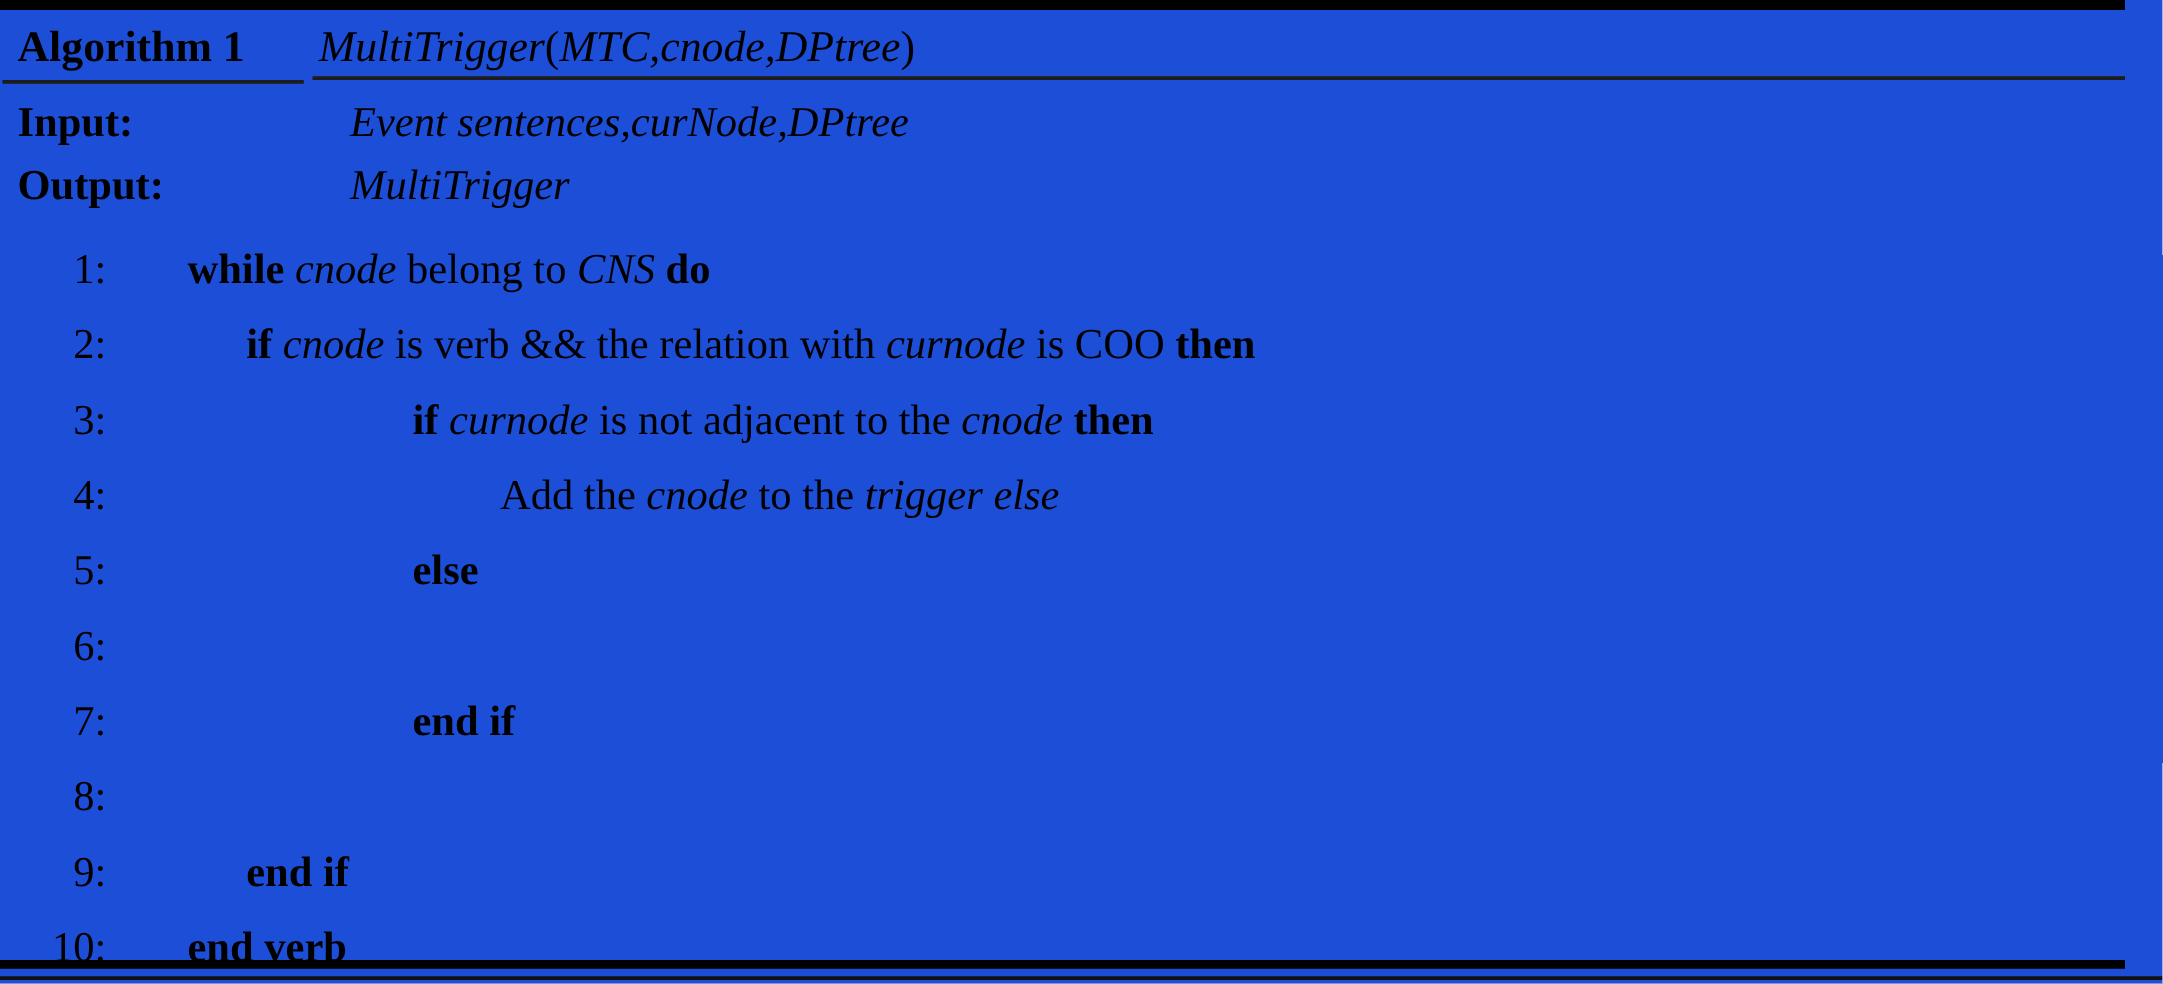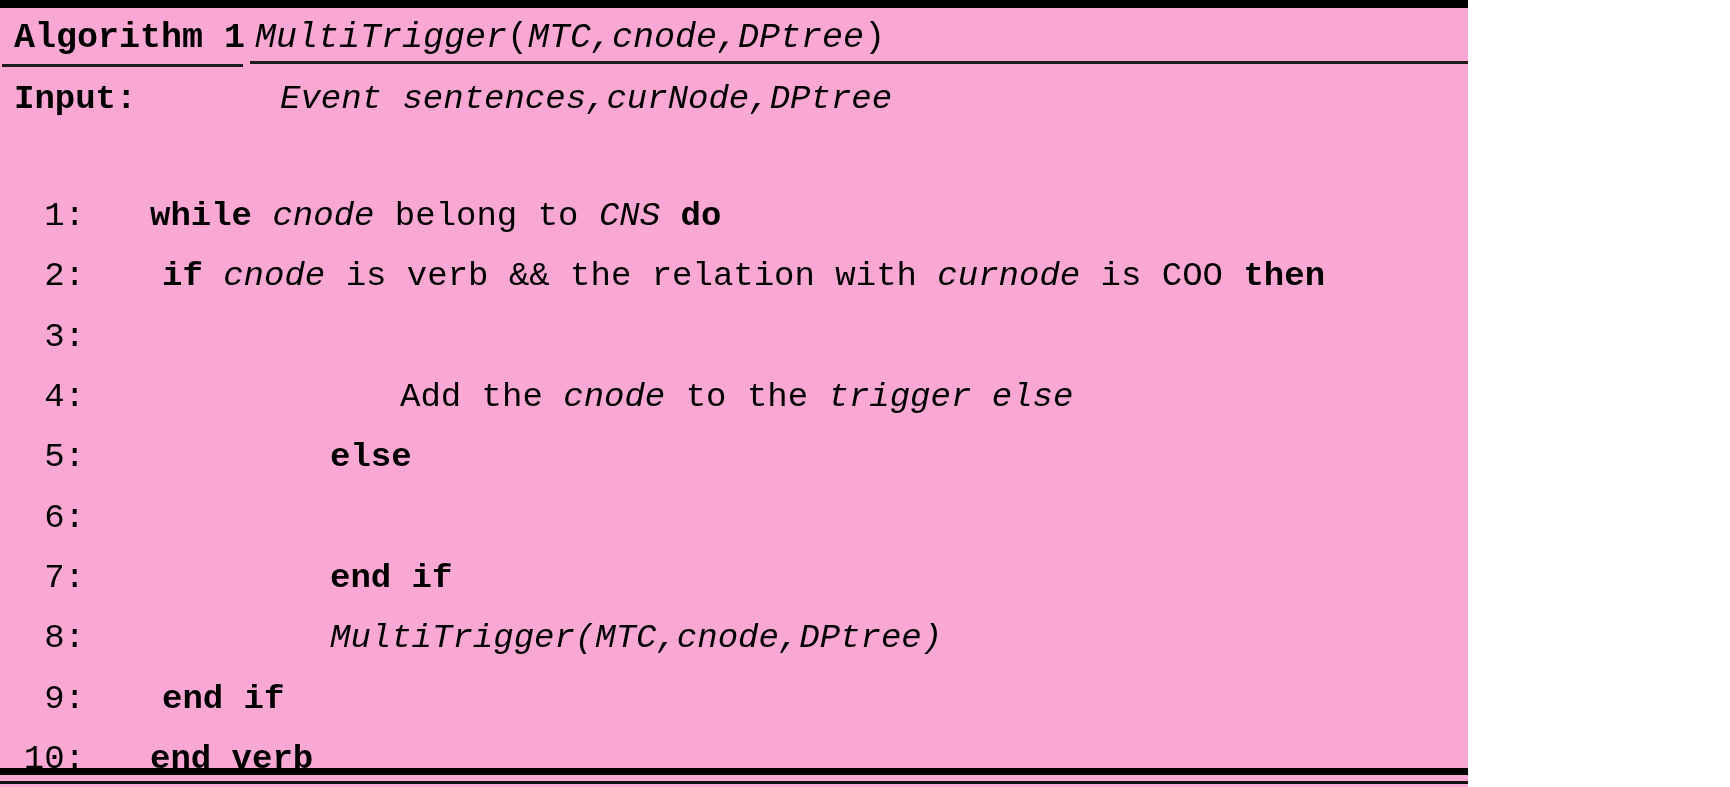--- a/index.html
+++ b/index.html
@@ -2,25 +2,25 @@
 <html><head>
 <meta charset="utf-8">
 <style>
   html, body {
     margin: 0;
     padding: 0;
     background: #ffffff;
   }
   .screen {
     position: relative;
-    width: 1468px;
+    width: 1730px;
     height: 787px;
-    background: #f9a8d4;
+    background: #1d4ed8;
     overflow: hidden;
-    font-family: Liberation Mono, monospace;
+    font-family: Liberation Serif, serif;
     color: #000000;
   }
   .rule { position: absolute; background: #000000; }
   .rule.top    { top: 0;     left: 0;     width: 1700px; height: 8px; }
   .rule.head-left  { top: 64px;  left: 2px;   width: 241px; height: 3px; background: #1c1c1c; }
   .rule.head-right { top: 61px;  left: 250px; width: 1450px; height: 3px; background: #1c1c1c; }
   .rule.bottom { top: 768px; left: 0;     width: 1700px; height: 7px; }
   .rule.page   { top: 781px; left: 0;     width: 1730px; height: 3px; background: #111111; }
 
   .title-row {
@@ -64,21 +64,21 @@
     white-space: nowrap;
   }
   .line .num {
     display: inline-block;
     width: 85px;
     text-align: right;
     flex: 0 0 85px;
   }
   .line .content { display: inline-block; }
   .line.ind1 .content { margin-left: 65px; }
-  .line.ind2 .content { margin-left: 77px; }
+  .line.ind2 .content { margin-left: 112px; }
   .line.ind3 .content { margin-left: 245px; }
   .line.ind4 .content { margin-left: 315px; }
 
   .r { font-style: normal; font-weight: normal; }
   .b { font-weight: bold; font-style: normal; }
   .i { font-style: italic; font-weight: normal; }
 </style>
 </head>
 <body>
 
@@ -91,51 +91,55 @@
   </div>
 
   <div class="rule head-left"></div>
   <div class="rule head-right"></div>
 
   <div class="io-row input">
     <span class="label">Input:</span>
     <span class="runs"><span class="i">Event sentences,curNode,DPtree</span></span>
   </div>
 
+  <div class="io-row output">
+    <span class="label">Output:</span>
+    <span class="runs"><span class="i">MultiTrigger</span></span>
+  </div>
 
   <div class="code">
     <div class="line ind1">
       <span class="num">1:</span>
       <span class="content"><span class="b">while </span><span class="i">cnode</span><span class="r"> belong to </span><span class="i">CNS</span><span class="r"> </span><span class="b">do</span></span>
     </div>
     <div class="line ind2">
       <span class="num">2:</span>
       <span class="content"><span class="b">if </span><span class="i">cnode</span><span class="r"> is verb &amp;&amp; the relation with </span><span class="i">curnode</span><span class="r"> is COO </span><span class="b">then</span></span>
     </div>
     <div class="line ind3">
       <span class="num">3:</span>
+      <span class="content"><span class="b">if </span><span class="i">curnode</span><span class="r"> is not adjacent to the </span><span class="i">cnode</span><span class="r"> </span><span class="b">then</span></span>
     </div>
     <div class="line ind4">
       <span class="num">4:</span>
       <span class="content"><span class="r">Add the </span><span class="i">cnode</span><span class="r"> to the </span><span class="i">trigger else</span></span>
     </div>
     <div class="line ind3">
       <span class="num">5:</span>
       <span class="content"><span class="b">else</span></span>
     </div>
     <div class="line ind4">
       <span class="num">6:</span>
     </div>
     <div class="line ind3">
       <span class="num">7:</span>
       <span class="content"><span class="b">end if</span></span>
     </div>
     <div class="line ind3">
       <span class="num">8:</span>
-      <span class="content"><span class="i">MultiTrigger(MTC,cnode,DPtree)</span></span>
     </div>
     <div class="line ind2">
       <span class="num">9:</span>
       <span class="content"><span class="b">end if</span></span>
     </div>
     <div class="line ind1">
       <span class="num">10:</span>
       <span class="content"><span class="b">end verb</span></span>
     </div>
   </div>

